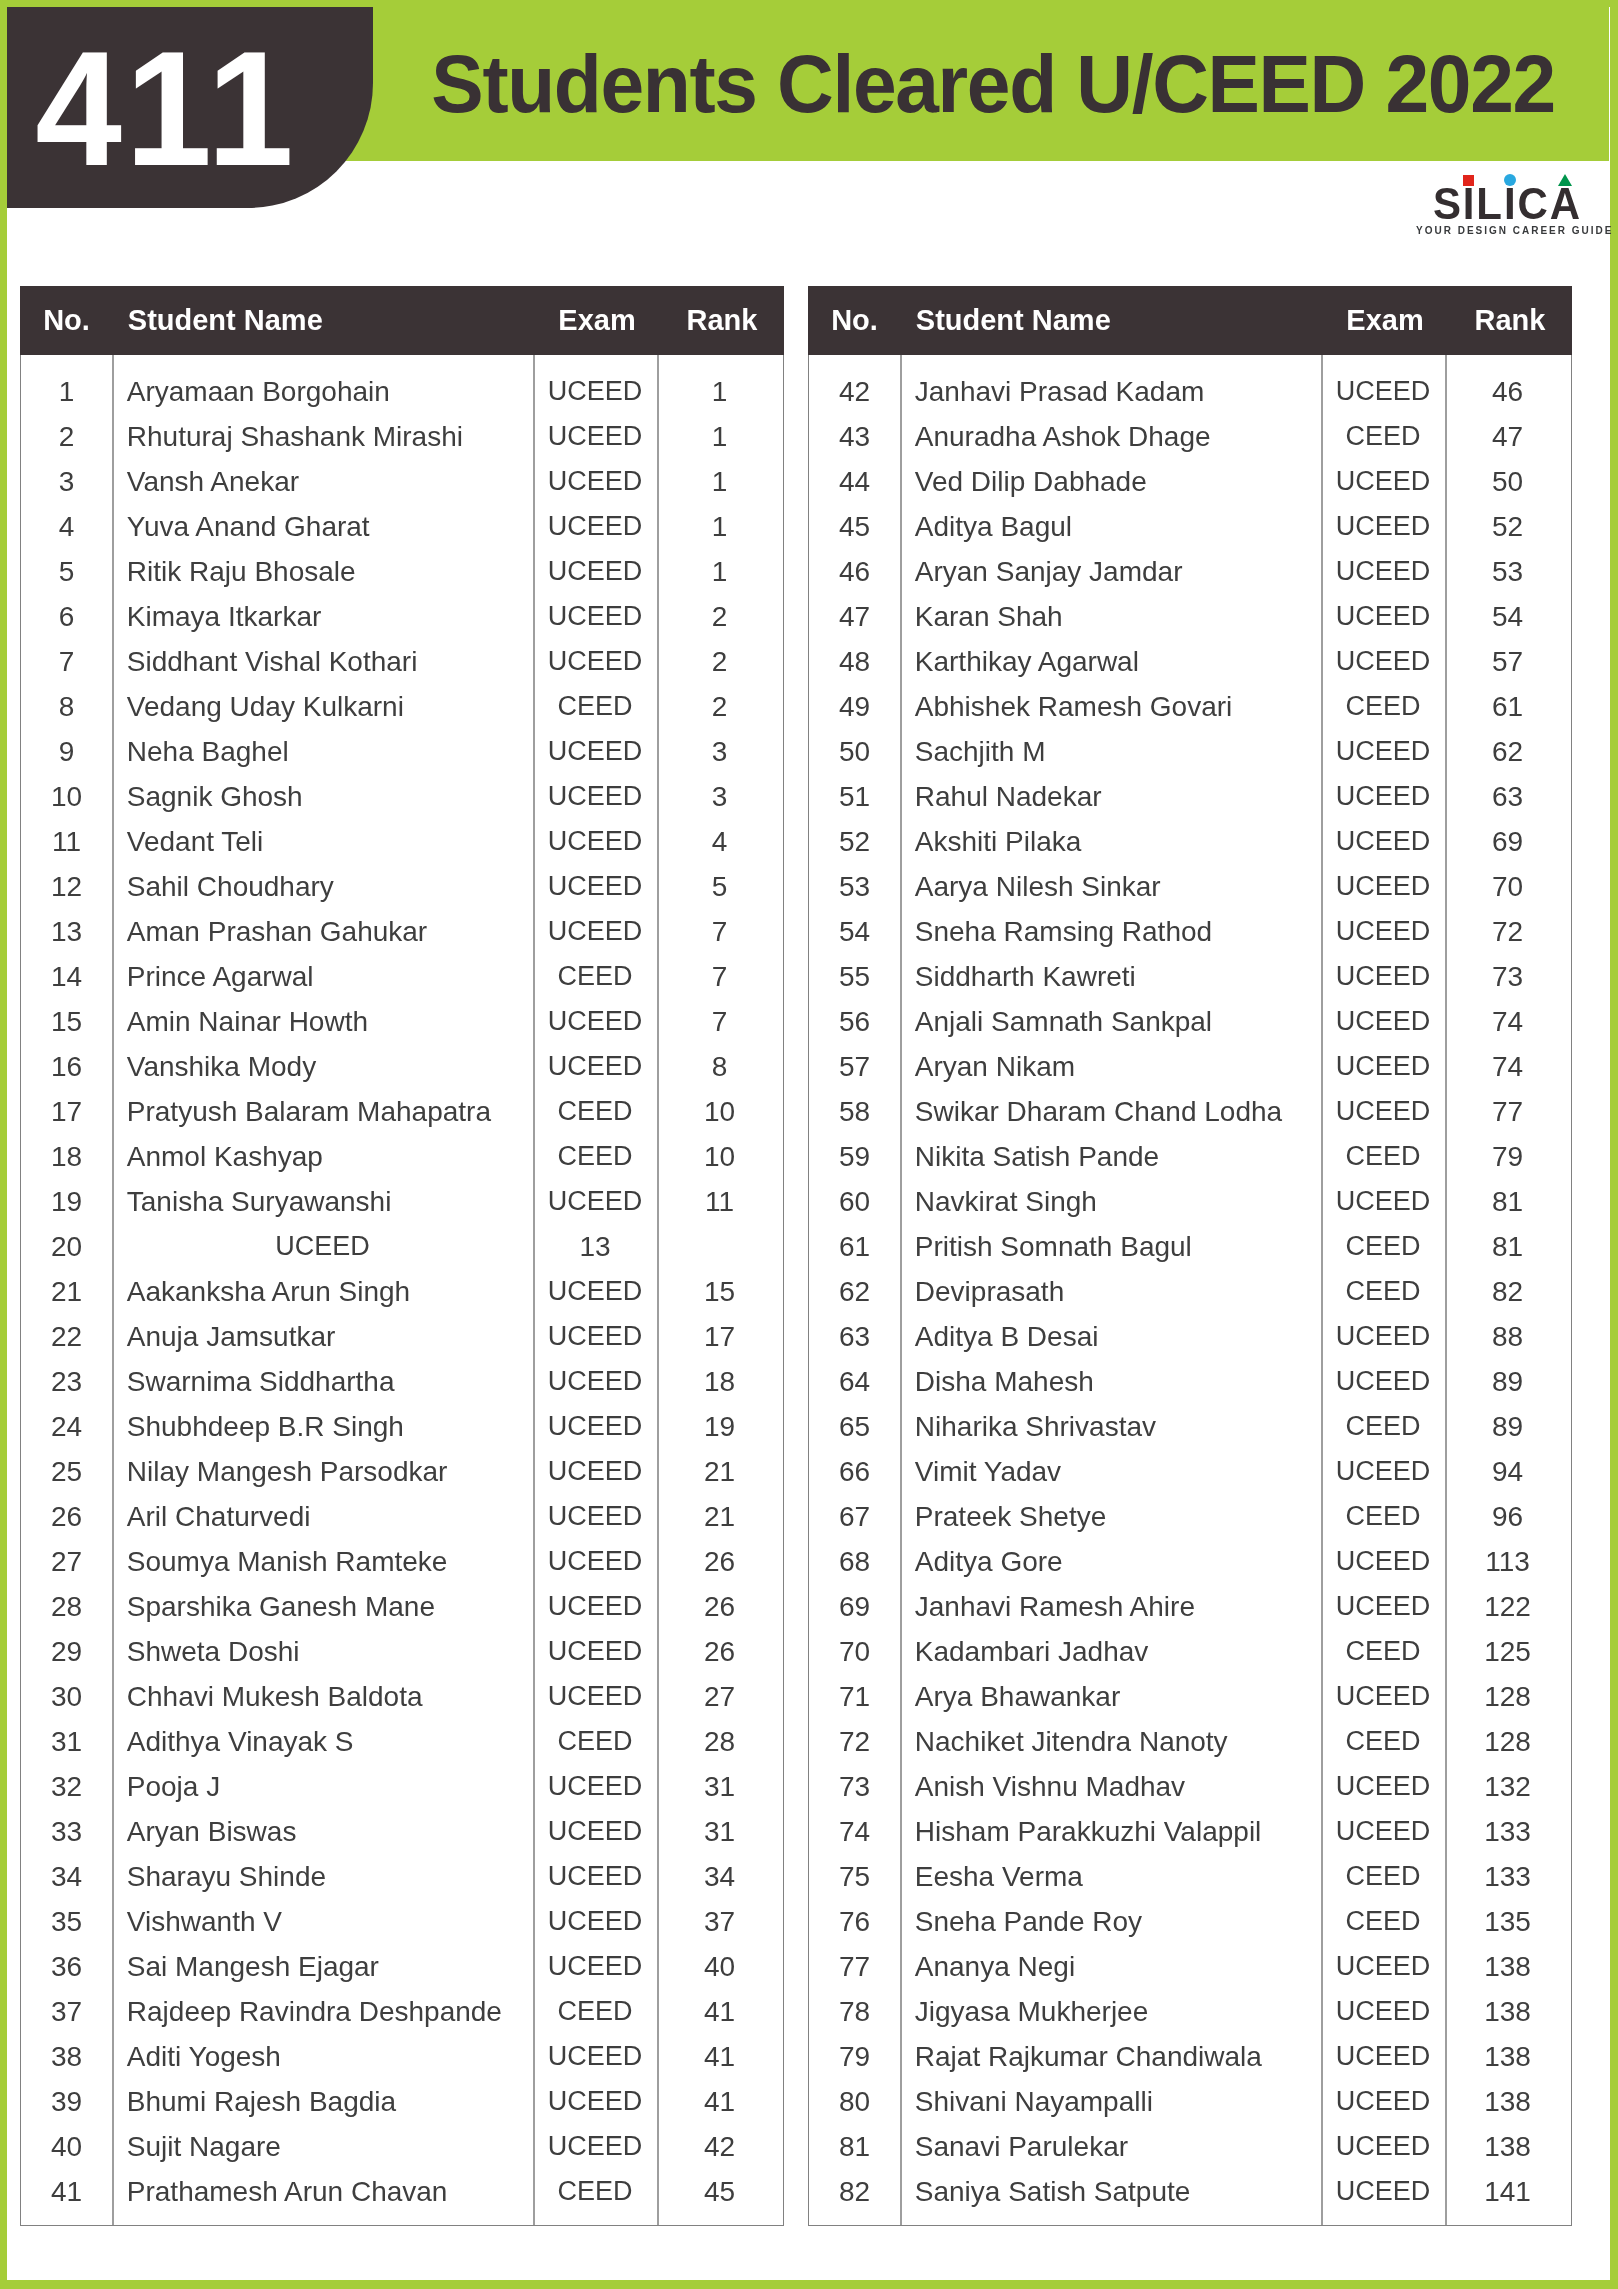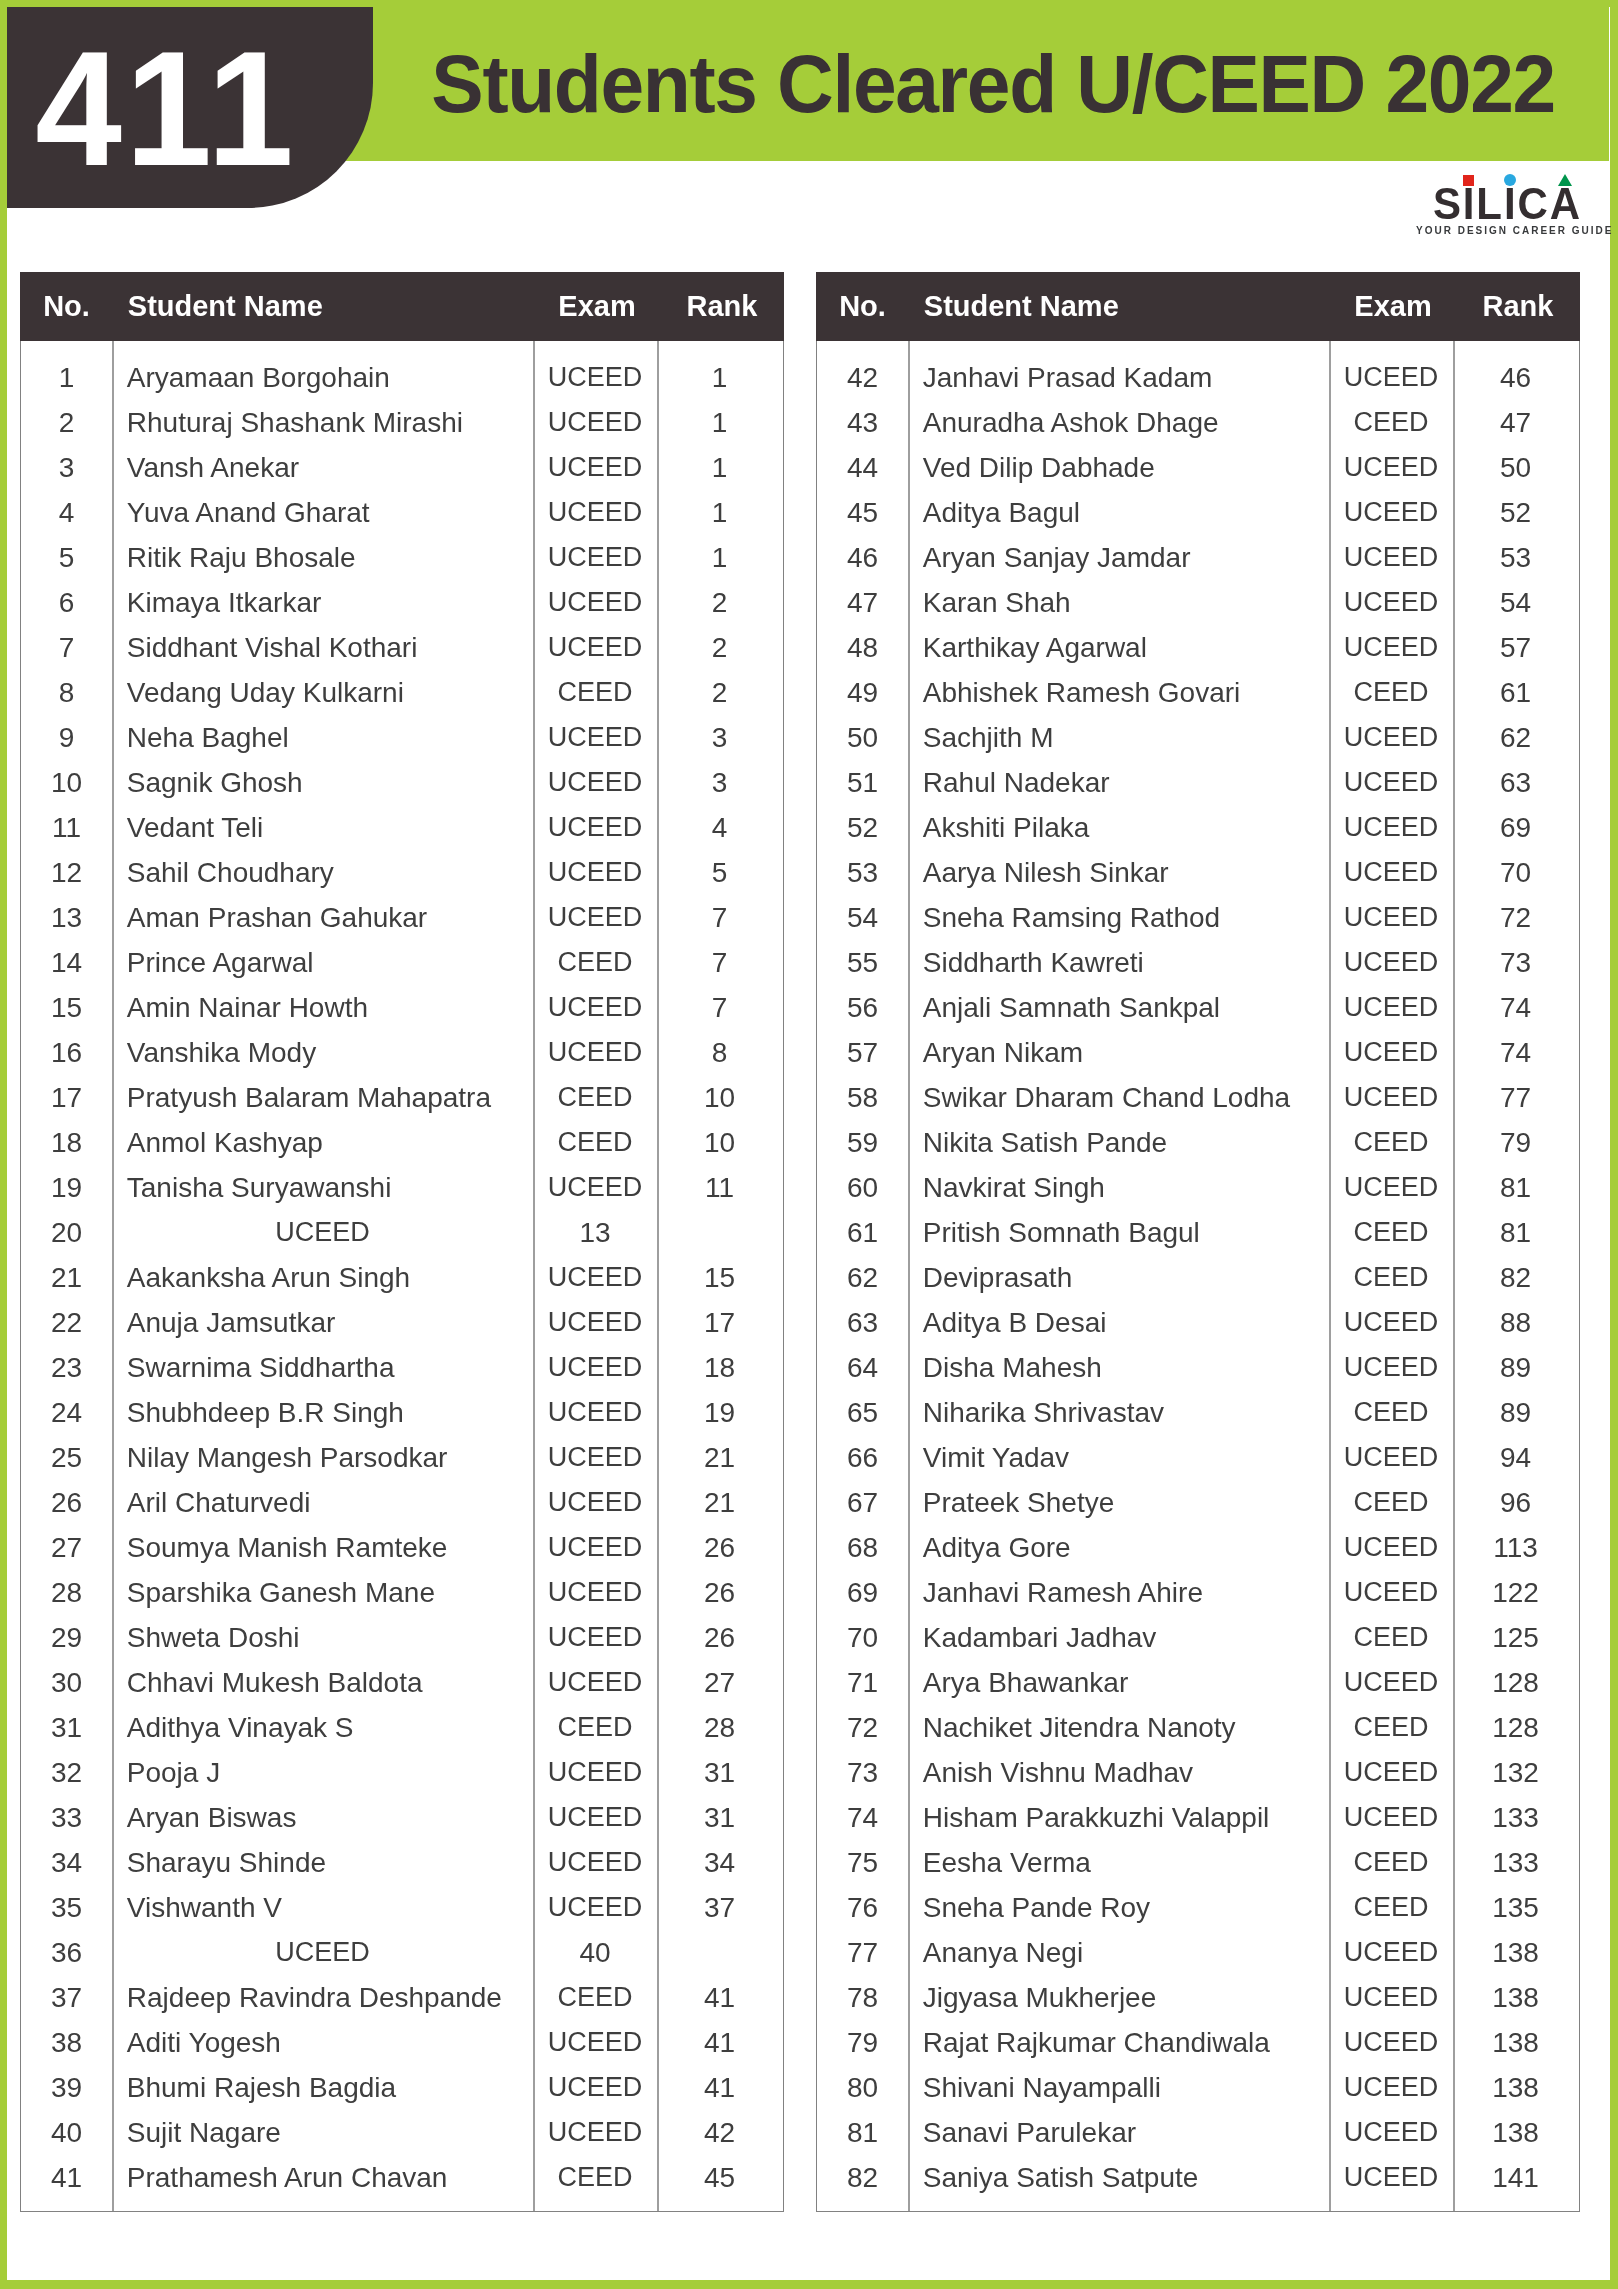--- a/index.html
+++ b/index.html
@@ -45,21 +45,21 @@
   .m-square   { width:11px; height:11px; background:#e1251b; }
   .m-circle   { width:12px; height:12px; border-radius:50%; background:#29a8e0; }
   .m-triangle { width:0; height:0; border-left:7.4px solid transparent;
                 border-right:7.4px solid transparent; border-bottom:12px solid #00954c; }
   .logo-tagline {
     margin-top:3.7px; font-size:10px; font-weight:600; letter-spacing:2px;
     color:#383a3c; white-space:nowrap;
   }
 
   
-  .tables-wrap { position:absolute; left:20px; top:272px; display:flex; gap:32px; }
+  .tables-wrap { position:absolute; left:20px; top:286px; display:flex; gap:24px; }
   .score-table { width:764px; }
   .thead {
     height:69px; background:#3b3335; display:grid;
     grid-template-columns:93px 422px 124px 126px; align-items:center;
     color:#ffffff; font-weight:bold; font-size:29px;
   }
   .th { text-align:center; }
   .th-name { text-align:left; padding-left:14.8px; }
   .tbody {
     position:relative; background:#ffffff;
@@ -347,20 +347,21 @@
             <div class="cell c-rank">34</div>
           </div>
           <div class="trow">
             <div class="cell c-no">35</div>
             <div class="cell c-name">Vishwanth V</div>
             <div class="cell c-exam">UCEED</div>
             <div class="cell c-rank">37</div>
           </div>
           <div class="trow">
             <div class="cell c-no">36</div>
+            <div class="cell c-name">Sai Mangesh Ejagar</div>
             <div class="cell c-exam">UCEED</div>
             <div class="cell c-rank">40</div>
           </div>
           <div class="trow">
             <div class="cell c-no">37</div>
             <div class="cell c-name">Rajdeep Ravindra Deshpande</div>
             <div class="cell c-exam">CEED</div>
             <div class="cell c-rank">41</div>
           </div>
           <div class="trow">

